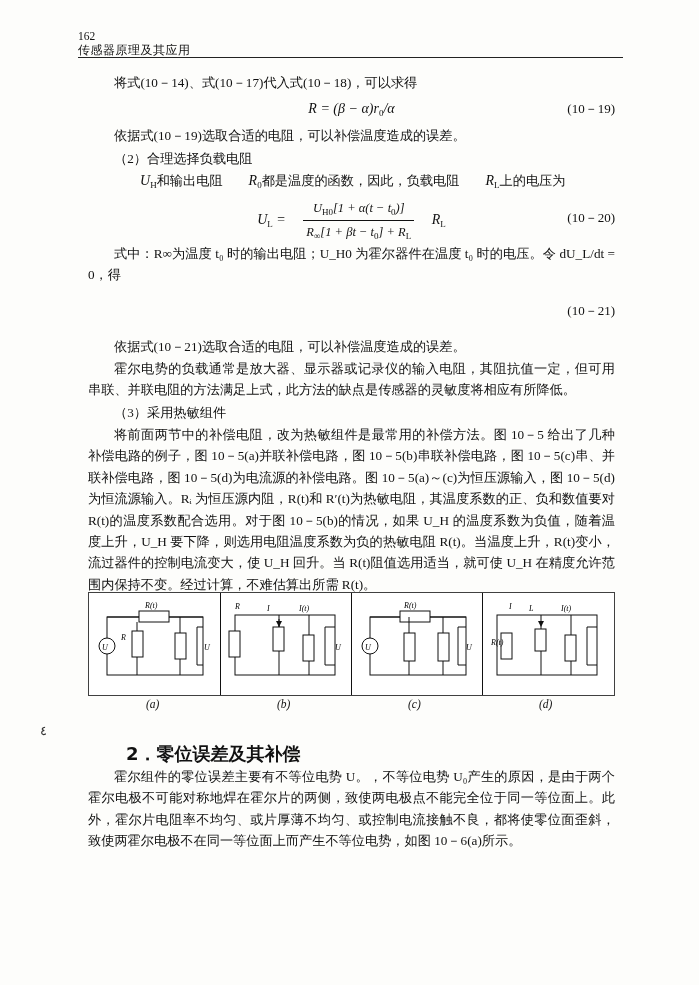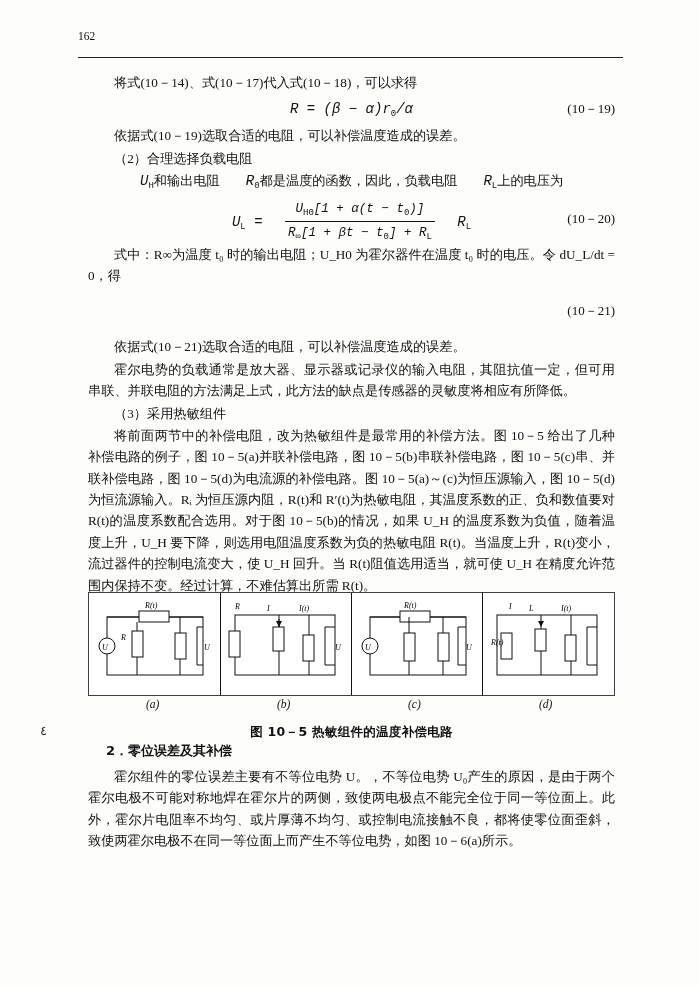--- a/index.html
+++ b/index.html
@@ -76,21 +76,21 @@
   }
   .eqline.tall { height: 40px; }
   .eqnum {
     position: absolute;
     right: 0;
     top: 50%;
     transform: translateY(-50%);
     font-size: 13px;
   }
   .math {
-    font-family: Liberation Mono, monospace;
+    font-family: Liberation Serif, serif;
     font-style: italic;
     font-size: 14px;
     display: inline-block;
   }
   .math .up { font-style: normal; }
   .sub {
     font-size: 9px;
     font-style: normal;
     vertical-align: -3px;
   }
@@ -156,23 +156,23 @@
   .fig-caption {
     margin-top: 10px;
     text-align: center;
     font-size: 12.5px;
     font-weight: bold;
     font-family: "DejaVu Sans", sans-serif;
     letter-spacing: 0.3px;
   }
   .sec-head {
     position: absolute;
-    left: 80px;
+    left: 100px;
     top: 742px;
-    font-size: 13px;
+    font-size: 18px;
     font-weight: bold;
     font-family: "DejaVu Sans", sans-serif;
     text-indent: 26px;
     width: 527px;
   }
   .tail {
     position: absolute;
     left: 88px;
     top: 766px;
     width: 527px;
@@ -190,20 +190,21 @@
   svg { display: block; }
   .cell-svg { position: absolute; top: 0; }
 </style>
 </head>
 <body>
 
 <div class="page">
 
   <div class="header">
     <div class="page-number">162</div>
+    <div class="header-title">传感器原理及其应用</div>
   </div>
   <div class="rule"></div>
 
   <div class="content">
 
     <p class="ind">将式(10－14)、式(10－17)代入式(10－18)，可以求得</p>
 
     <div class="eqline">
       <span class="math">
         R = (β − α)r<span class="sub">0</span>/α
@@ -340,21 +341,20 @@
       </svg>
     </div>
 
     <div class="fig-labels">
       <span style="left:58px">(a)</span>
       <span style="left:189px">(b)</span>
       <span style="left:320px">(c)</span>
       <span style="left:451px">(d)</span>
     </div>
 
-    <div class="fig-caption">图 10－5   热敏组件的温度补偿电路</div>
   </div>
 
   <div class="tick1">٤</div>
 
   <div class="sec-head">2．零位误差及其补偿</div>
 
   <div class="tail">
     <p class="ind">霍尔组件的零位误差主要有不等位电势 U。，不等位电势 U₀产生的原因，是由于两个霍尔电极不可能对称地焊在霍尔片的两侧，致使两电极点不能完全位于同一等位面上。此外，霍尔片电阻率不均匀、或片厚薄不均匀、或控制电流接触不良，都将使零位面歪斜，致使两霍尔电极不在同一等位面上而产生不等位电势，如图 10－6(a)所示。</p>
   </div>
 

